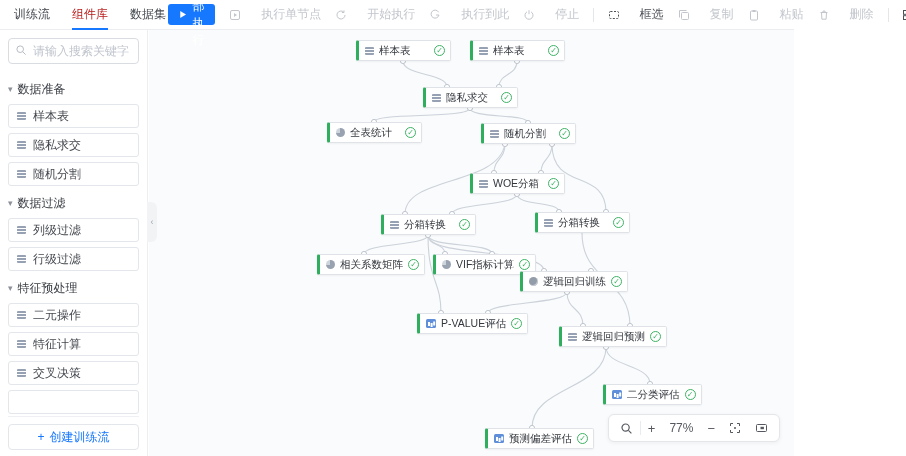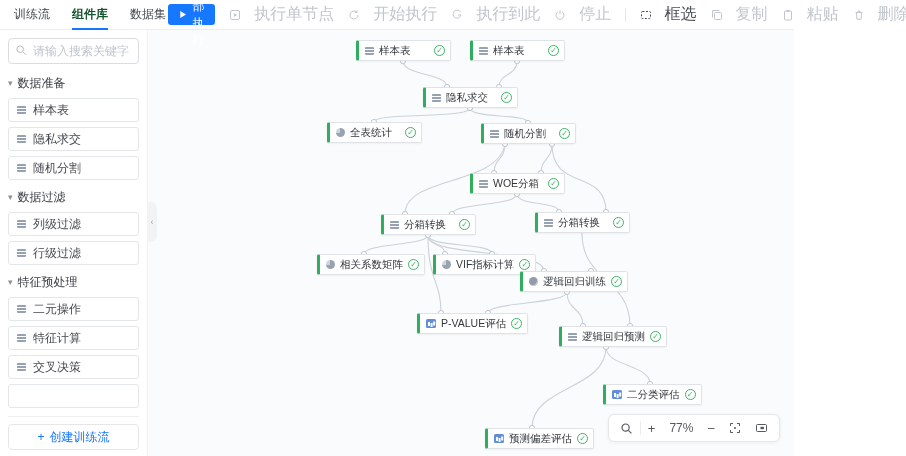--- a/index.html
+++ b/index.html
@@ -5,36 +5,36 @@
   * { margin:0; padding:0; box-sizing:border-box; }
   html,body { width:906px; height:456px; overflow:hidden;
     font-family:"Liberation Sans","DejaVu Sans",sans-serif; background:#fff; }
   .app { position:relative; width:794px; height:456px;border-radius:29px; }
 
   
   .topbar { position:absolute; left:0; top:0; right:0; height:30px; background:#fff;
     border-bottom:1px solid #ebedf0; display:flex; align-items:center; padding:0 8px 0 14px; z-index:5; }
   .tabs { display:flex; align-items:center; gap:22px; width:142px; }
   .tab { font-size:12px; color:#45494f; cursor:pointer; height:30px; line-height:29px; position:relative; white-space:nowrap; }
-  .tab.active { color:#14532d; font-weight:bold; }
+  .tab.active { color:#b91c1c; font-weight:normal; }
   .tab.active::after { content:""; position:absolute; left:0; right:0; bottom:0; height:2px; background:#1677ff; }
   .tb-actions { display:flex; align-items:center; gap:14px; margin-left:12px; }
   .btn-primary { display:flex; align-items:center; gap:5px; background:#1677ff; color:#fff;
     border:none; height:21px; padding:0 10px; border-radius:3px; font-size:12px; cursor:pointer; }
-  .tb-item { display:flex; align-items:center; gap:13px; font-size:16px; color:#c2c6cc; white-space:nowrap; }
+  .tb-item { display:flex; align-items:center; gap:20px; font-size:12px; color:#c2c6cc; white-space:nowrap; }
   .tb-item.enabled { color:#4b4f55; cursor:pointer; }
   .tb-div { width:1px; height:14px; background:#e4e6ea; }
   .tb-right { margin-left:auto; display:flex; align-items:center; gap:8px; }
   .btn-ghost { display:flex; align-items:center; gap:5px; background:#fff; border:1px solid #d6d9de;
     border-radius:3px; height:23px; padding:0 9px; font-size:12px; color:#43474d; cursor:pointer; white-space:nowrap; }
 
   
   .sidebar { position:absolute; left:0; top:30px; bottom:0; width:148px; background:#fff;
     border-right:1px solid #eceef1; padding:8px 8px 6px 8px; display:flex; flex-direction:column; z-index:4; }
-  .search-box { position:relative; margin-bottom:2px; }
+  .search-box { position:relative; margin-bottom:8px; }
   .search-box input { width:100%; height:26px; border:1px solid #d9dce1; border-radius:4px;
     padding:0 6px 0 24px; font-size:12px; color:#45494f; outline:none; background:#fff; }
   .search-box input::placeholder { color:#c0c5cd; }
   .search-ic { position:absolute; left:7px; top:6px; color:#b7bcc4; }
   .comp-list { flex:1; overflow:hidden; }
   .cat { display:flex; align-items:center; gap:5px; font-size:12px; color:#393d43; margin:9px 0 6px 0; cursor:pointer; }
   .caret { color:#8b9099; font-size:9px; line-height:1; }
   .comp-item { display:flex; align-items:center; gap:7px; height:24px; border:1px solid #e3e6ea;
     border-radius:3px; background:#fff; padding:0 8px; margin-bottom:5px; font-size:12px; color:#45494f; cursor:grab; }
   .sb-footer { border-top:1px solid #eef0f3; padding-top:7px; }

